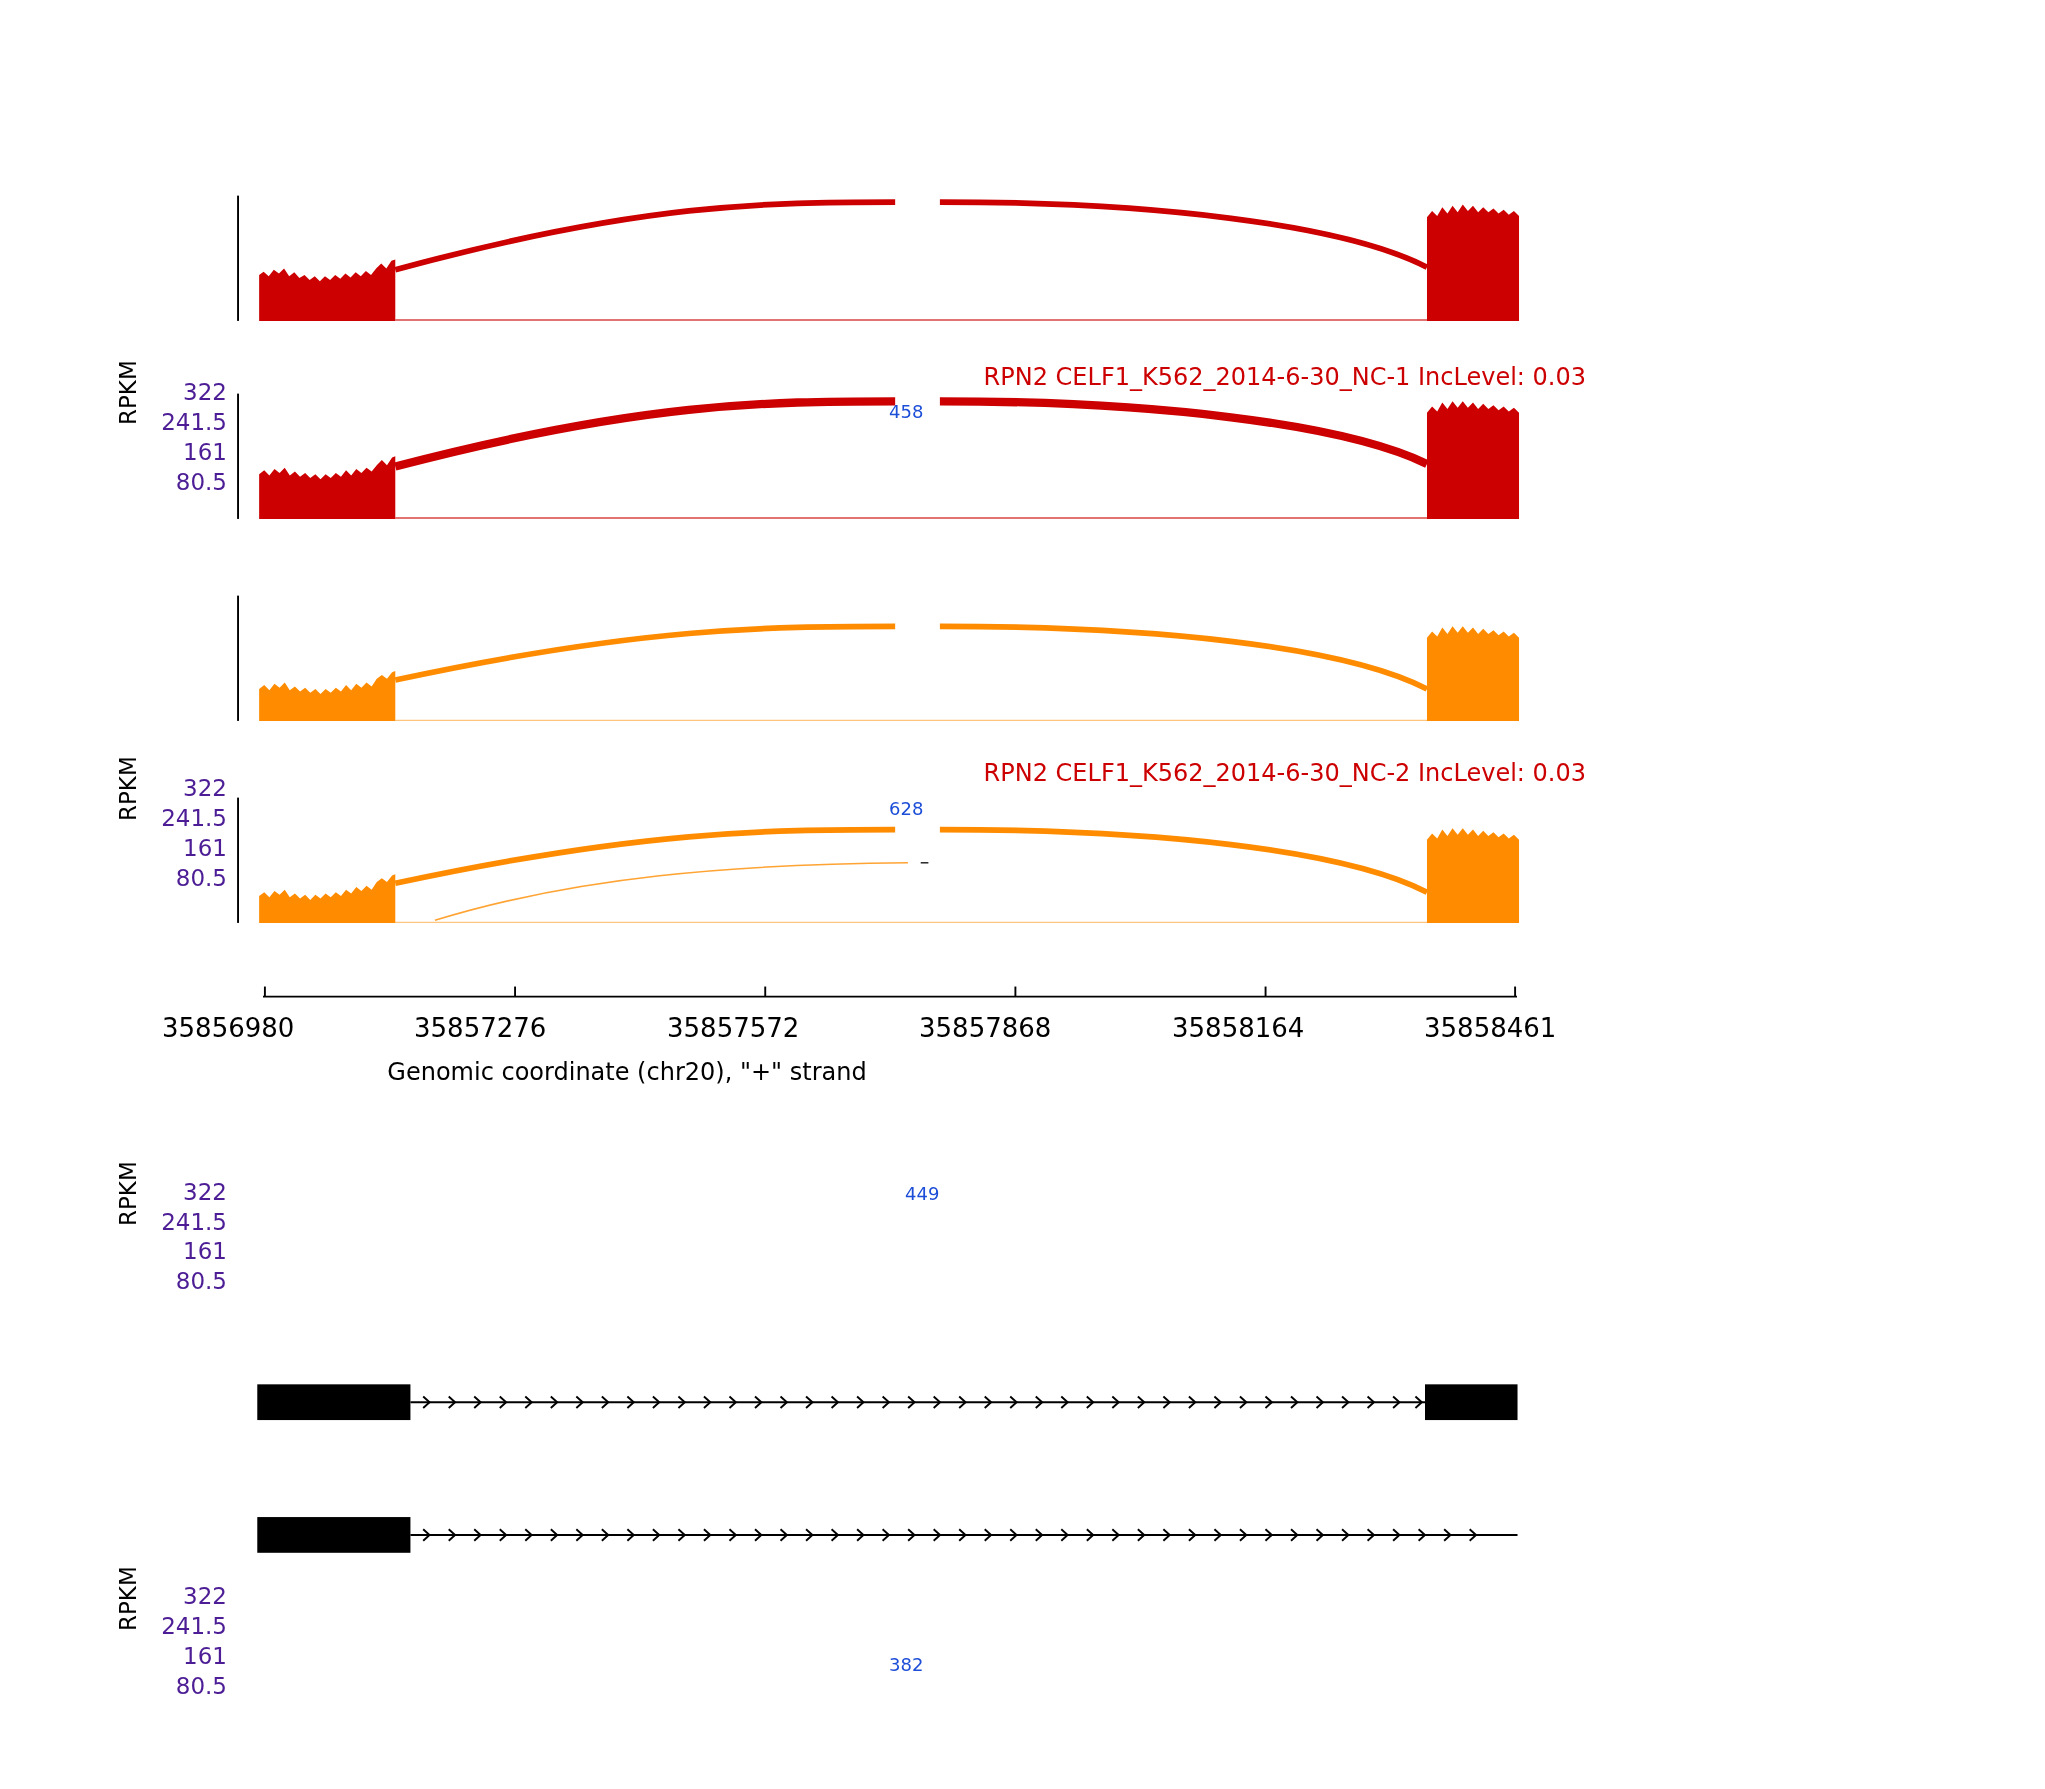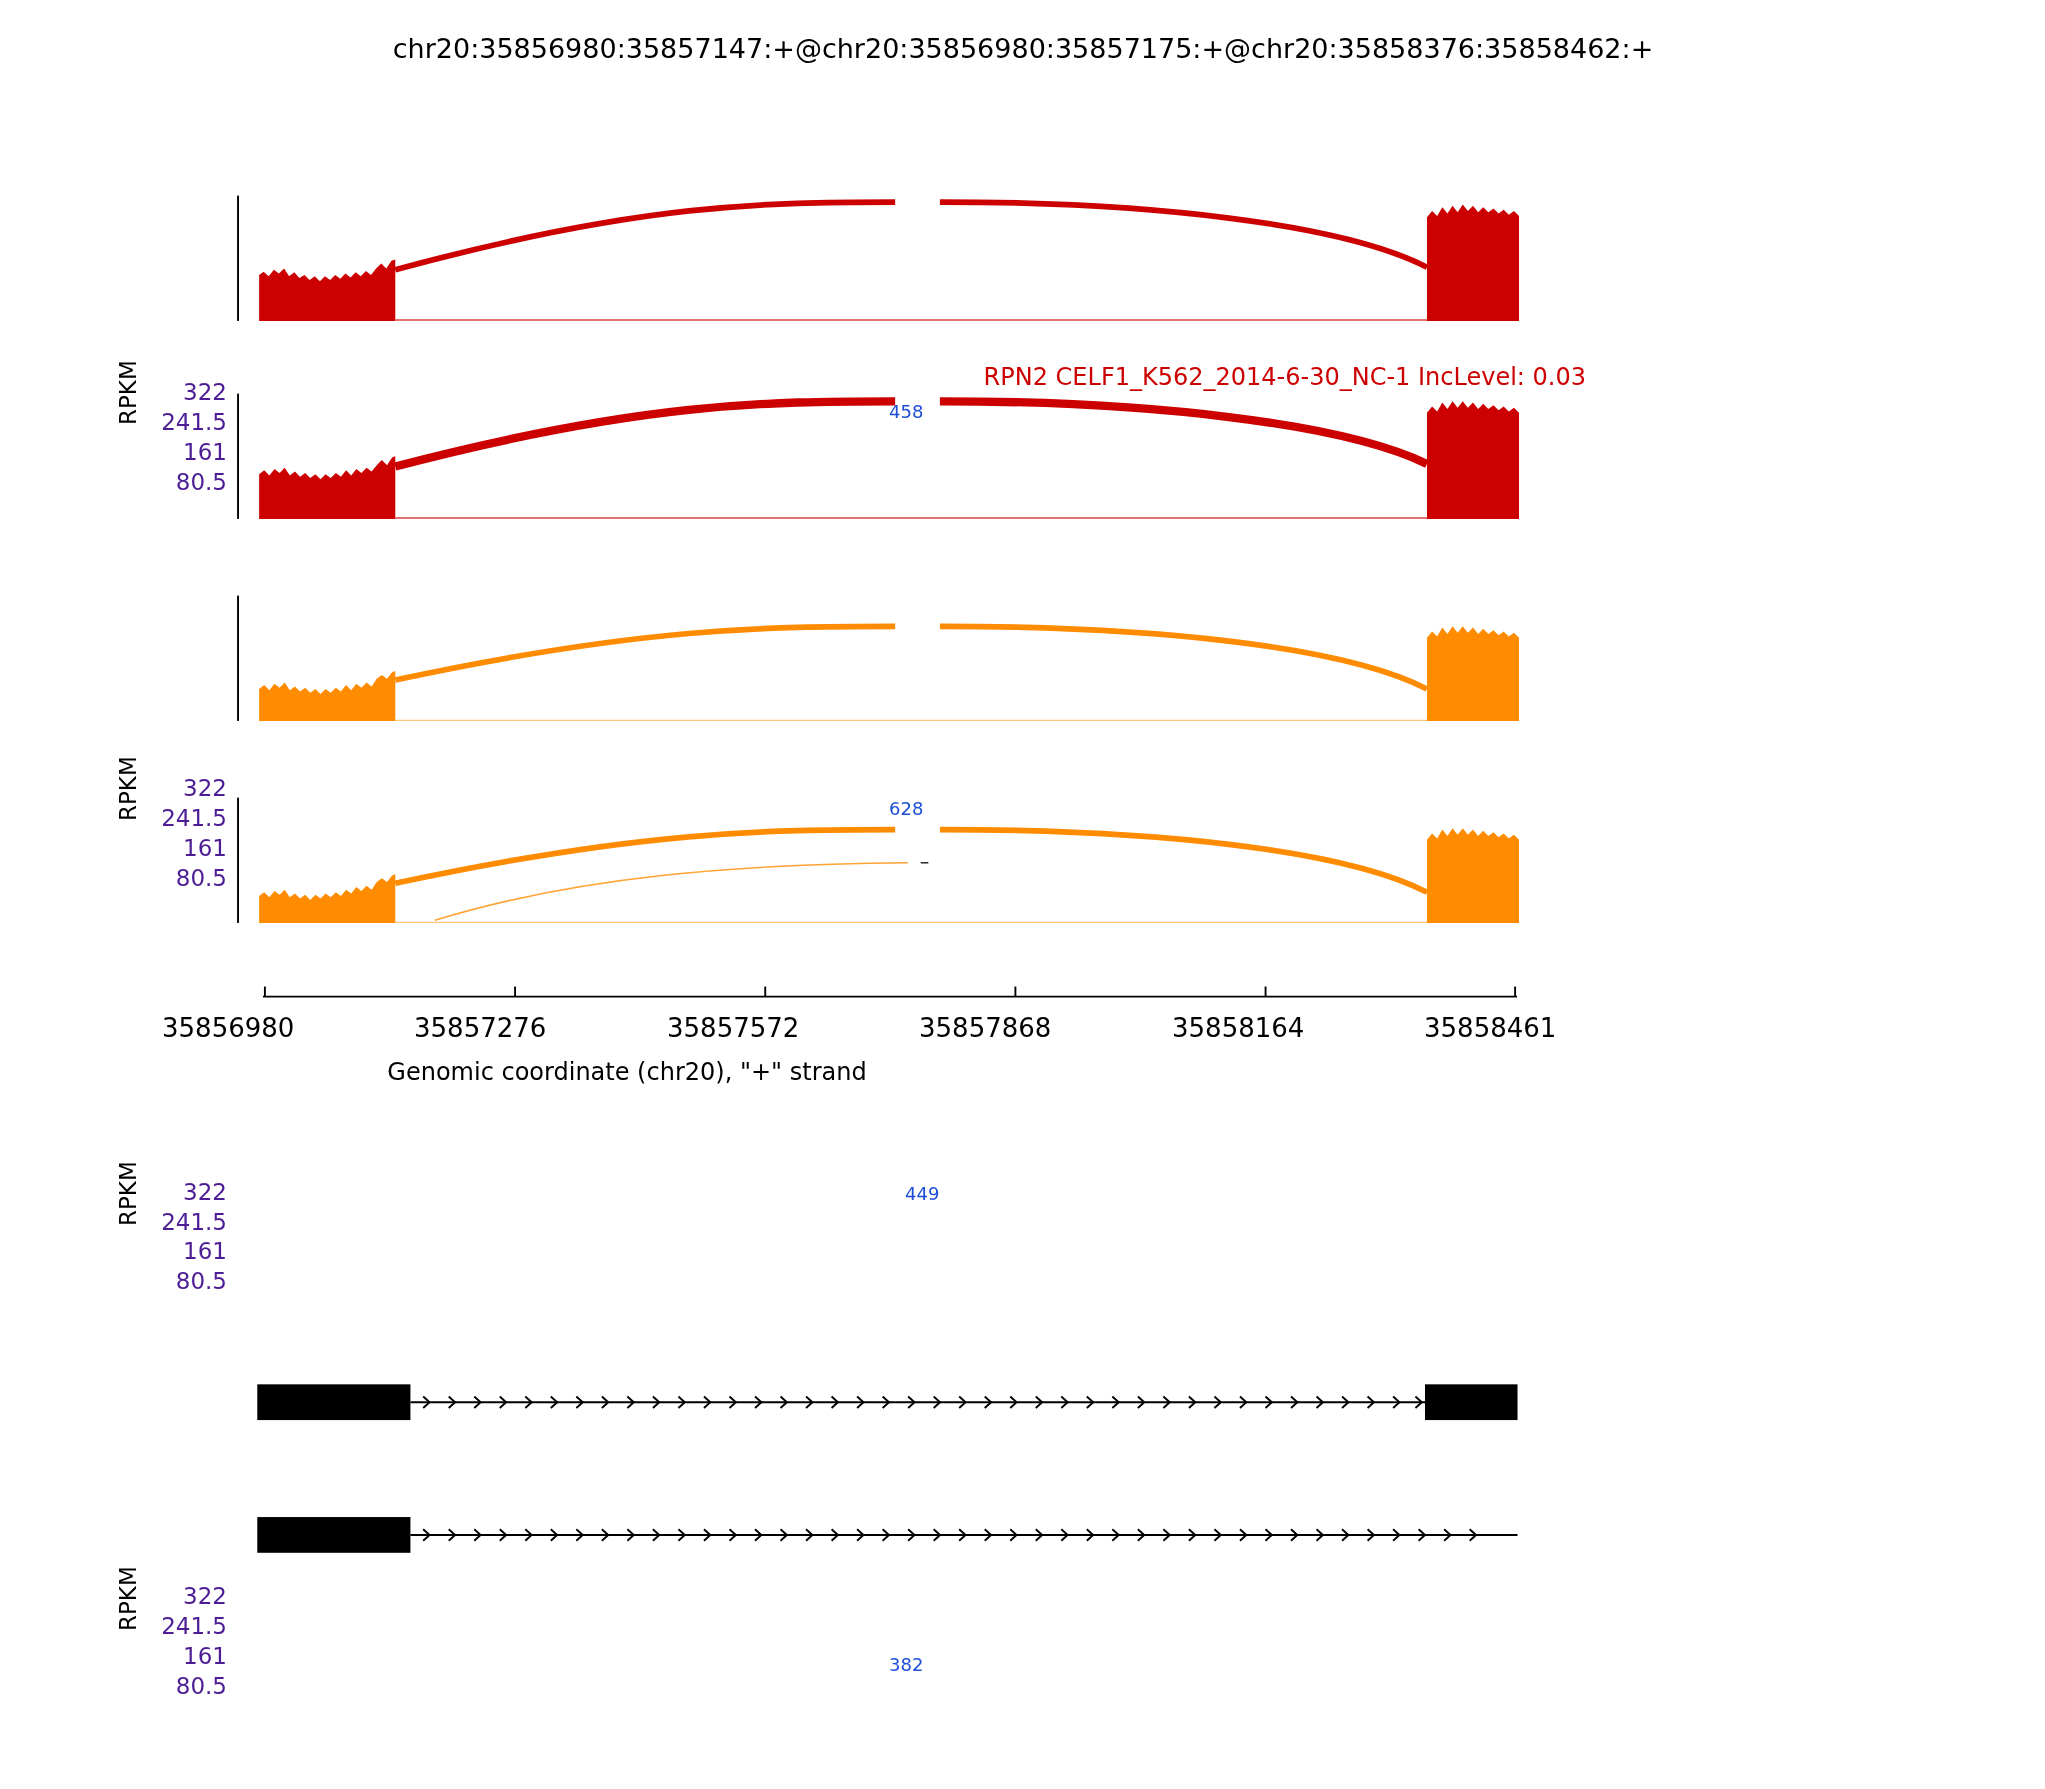--- a/index.html
+++ b/index.html
@@ -79,21 +79,20 @@
     white-space: nowrap;
   }
   svg { display: block; }
   .exon-block { fill: #000000; }
 </style>
 </head>
 <body>
 
 <div id="root">
 
-  <div class="title">chr20:35856980:35857147:+@chr20:35856980:35857175:+@chr20:35858376:35858462:+</div>
 
   <div class="panel" style="top:179px;height:163px;">
     <div class="ylabel" style="left:115px; top:246px;">RPKM</div>
     <div class="ytick" style="left:134px; top:200px; width:93px;">322</div>
     <div class="ytick" style="left:134px; top:230px; width:93px;">241.5</div>
     <div class="ytick" style="left:134px; top:260px; width:93px;">161</div>
     <div class="ytick" style="left:134px; top:290px; width:93px;">80.5</div>
     <div class="sample-label" style="left:563px; top:184px; width:1023px; color:#cc0000;">RPN2 CELF1_K562_2014-6-30_NC-1 IncLevel: 0.03</div>
     <div class="junction-count" style="left:889px; top:222px;">458</div>
     <svg width="2046" height="163" style="position:absolute;left:0;top:0;" viewBox="0 0 3200 255">
@@ -110,20 +109,21 @@
       <path d="M1470,36 C1800,36 2100,70 2232,138" stroke="#cc0000" stroke-width="9" fill="none"></path>
     </svg>
   </div>
 
   <div class="panel" style="top:377px;height:163px;">
     <div class="ylabel" style="left:115px; top:444px;">RPKM</div>
     <div class="ytick" style="left:134px; top:398px; width:93px;">322</div>
     <div class="ytick" style="left:134px; top:428px; width:93px;">241.5</div>
     <div class="ytick" style="left:134px; top:458px; width:93px;">161</div>
     <div class="ytick" style="left:134px; top:488px; width:93px;">80.5</div>
+    <div class="sample-label" style="left:563px; top:382px; width:1023px; color:#cc0000;">RPN2 CELF1_K562_2014-6-30_NC-2 IncLevel: 0.03</div>
     <div class="junction-count" style="left:889px; top:421px;">628</div>
     <svg width="2046" height="163" style="position:absolute;left:0;top:0;" viewBox="0 0 3200 255">
       <line x1="372" y1="26" x2="372" y2="222" stroke="#000000" stroke-width="3"></line>
       <path d="M405,222 L405,152 L413,146 L421,154 L429,144 L437,150 L445,142 L453,154 L461,148 L469,156 L477,150 L485,158 L493,152 L501,160 L509,152 L517,158 L525,150 L533,156 L541,146 L549,154 L557,144 L565,150 L573,142 L581,148 L589,138 L597,130 L605,138 L613,126 L618,124 L618,222 Z" fill="#cc0000"></path>
       <path d="M618,222 L2232,222 L2232,219 L618,219 Z" fill="#cc0000" opacity="0.55"></path>
       <path d="M2232,222 L2232,56 L2240,46 L2248,54 L2256,40 L2264,50 L2272,38 L2280,48 L2288,38 L2296,48 L2304,40 L2312,50 L2320,42 L2328,50 L2336,44 L2344,52 L2352,46 L2360,54 L2368,48 L2376,56 L2376,222 Z" fill="#cc0000"></path>
       <path d="M618,140 C1000,40 1200,38 1400,38" stroke="#cc0000" stroke-width="13" fill="none"></path>
       <path d="M1470,38 C1800,38 2100,72 2232,136" stroke="#cc0000" stroke-width="13" fill="none"></path>
     </svg>
   </div>

